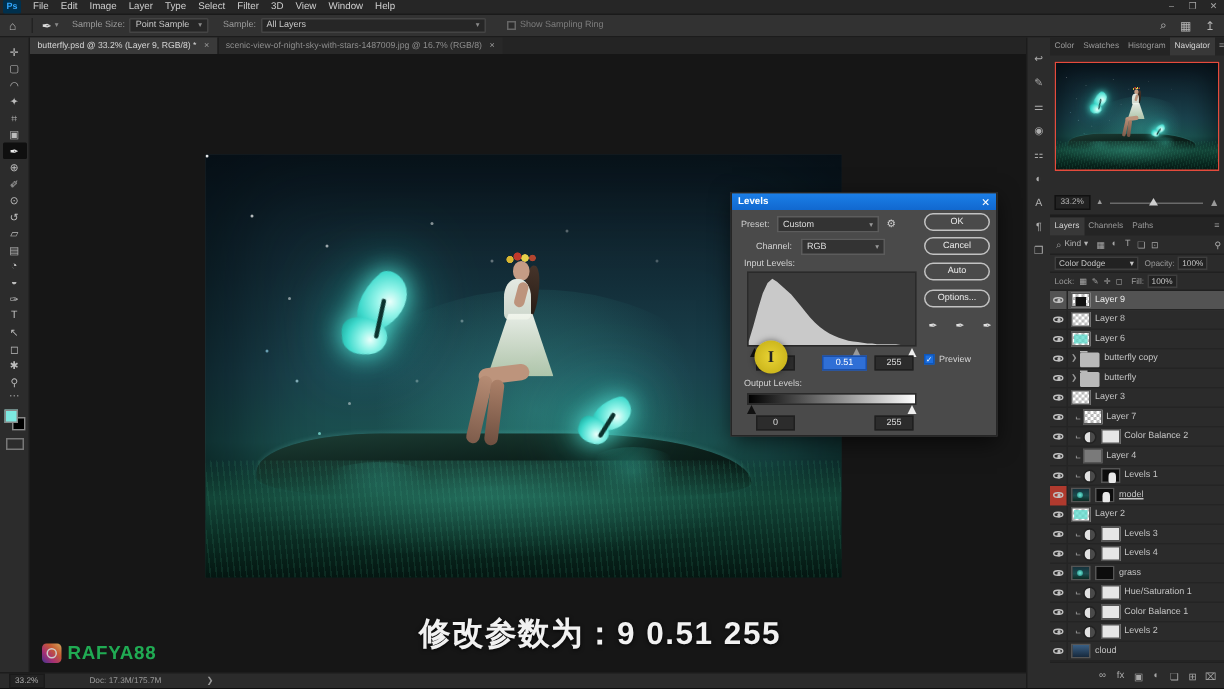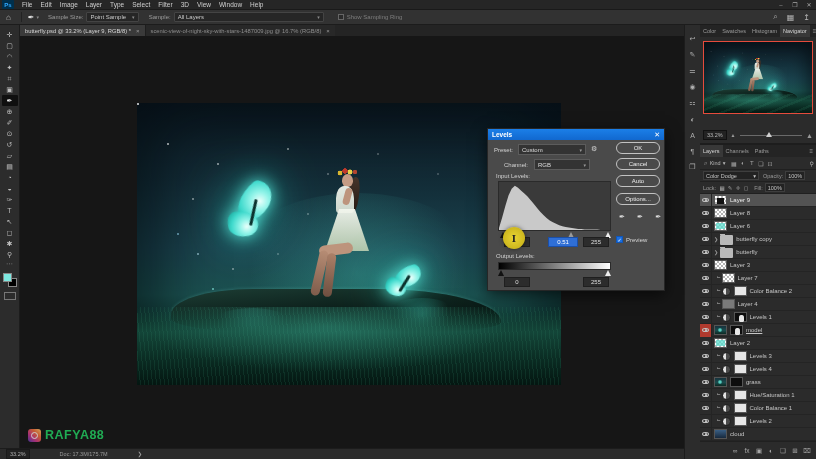--- a/index.html
+++ b/index.html
@@ -364,20 +364,21 @@
           <div class="w w2"></div>
           <div class="b"></div>
       </div>
       <div class="bfly bfly-right">
         <div class="w w1"></div>
           <div class="w w2"></div>
           <div class="b"></div>
       </div>
       <div class="grass"></div>
     </div>
+    <div class="caption">修改参数为：9 0.51 255</div>
     <div class="watermark">
       <span class="ig-icon"></span>
       <span class="wm-text">RAFYA88</span>
     </div>
   </div>
 
   <div class="sidestrip" id="strip-icons">
       <span class="strip-icon">↩</span>
       <span class="strip-icon">✎</span>
       <span class="strip-icon">⚌</span>

